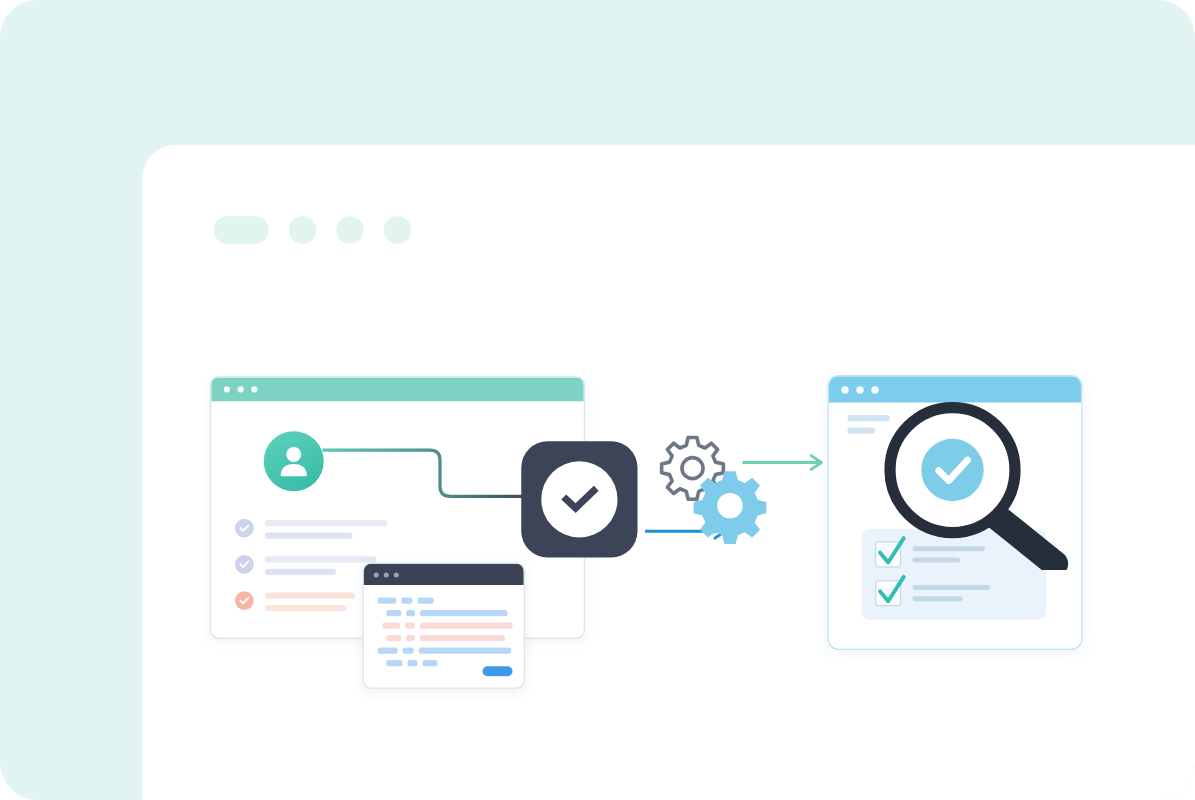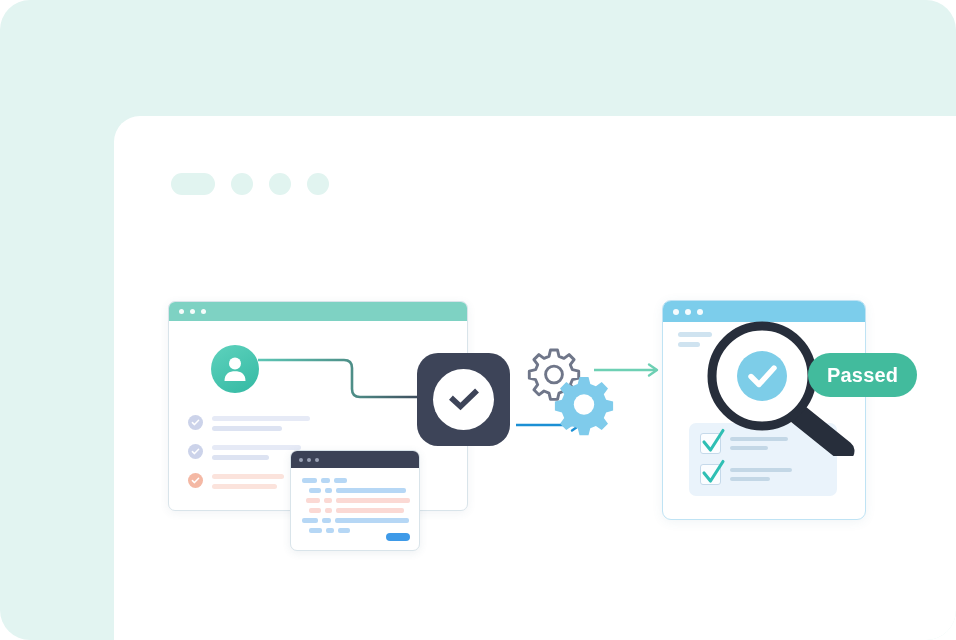--- a/index.html
+++ b/index.html
@@ -382,17 +382,14 @@
 
     <line x1="95" y1="98" x2="141" y2="135" stroke="#272e3b" stroke-width="21" stroke-linecap="round"></line>
 
     <circle cx="59" cy="60" r="50" fill="#ffffff"></circle>
     <circle cx="59" cy="60" r="50" fill="none" stroke="#272e3b" stroke-width="9"></circle>
 
     <circle cx="59" cy="60" r="25" fill="#7dcde8"></circle>
     <path d="M48 60.5 L56 68.5 L71 52" fill="none" stroke="#ffffff" stroke-width="5.4" stroke-linecap="round" stroke-linejoin="round"></path>
   </svg>
 
-  <div id="passed-badge" style="background: rgb(66, 187, 157);">
-    <span id="passed-label" style="color: rgb(255, 255, 255);">Passed</span>
-  </div>
 
 </div>
 
 </body></html>

